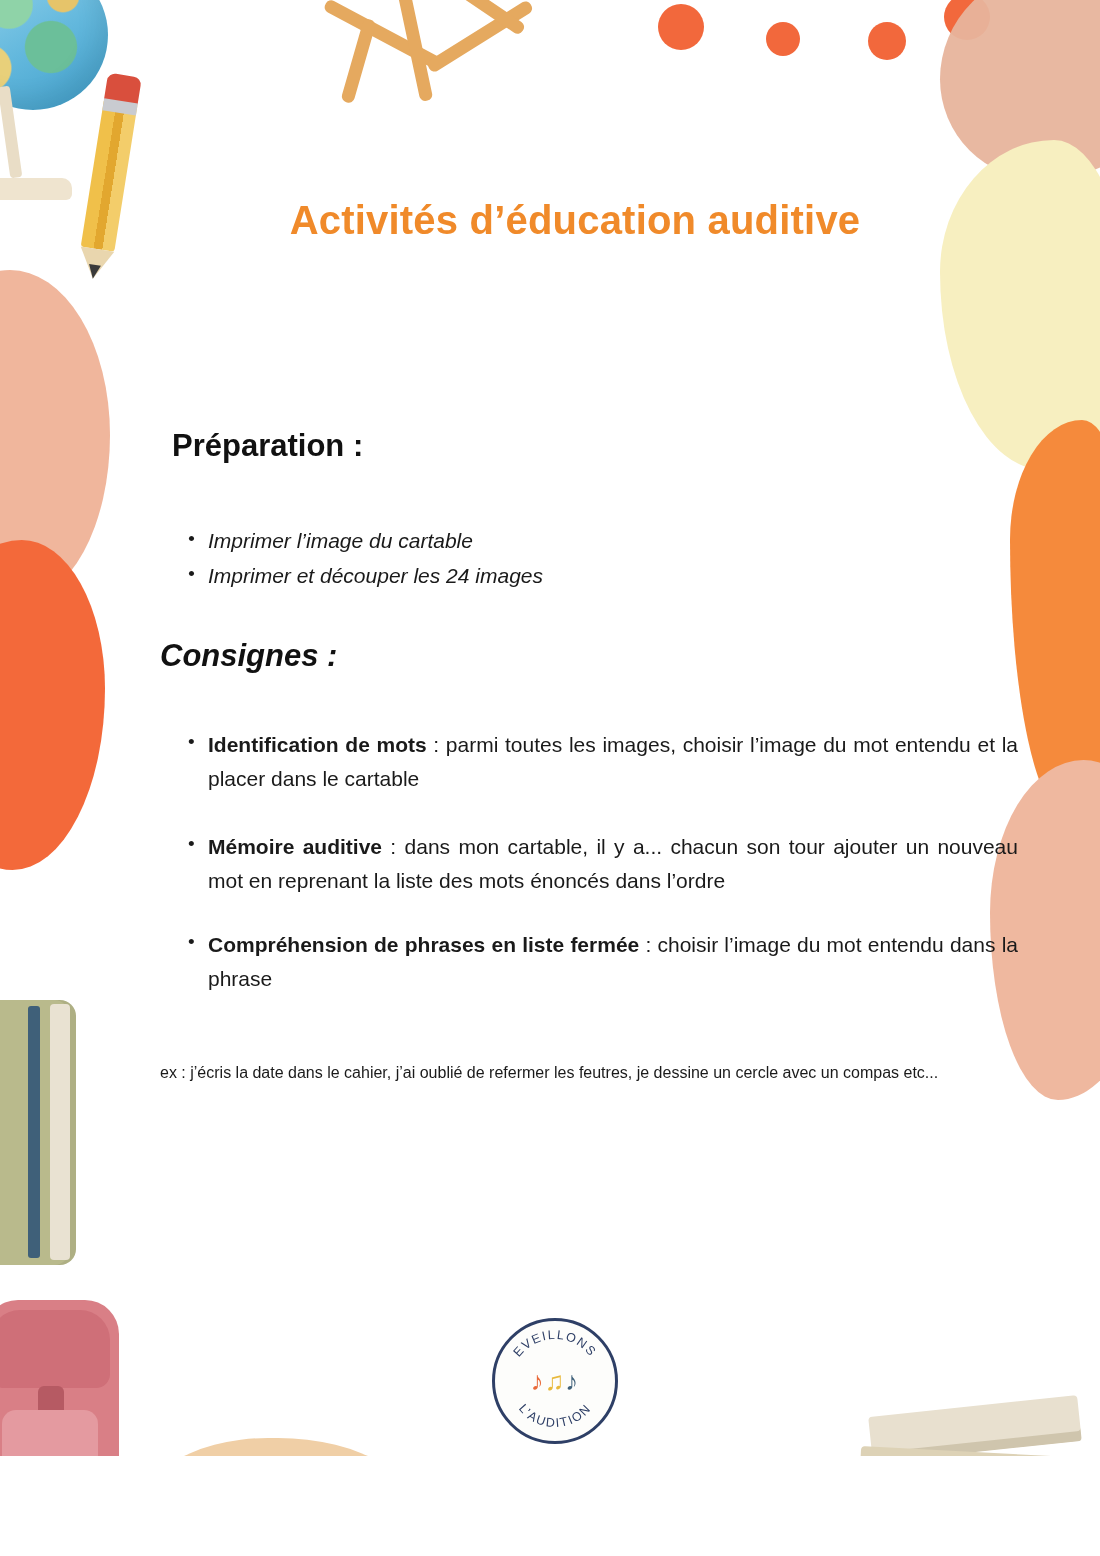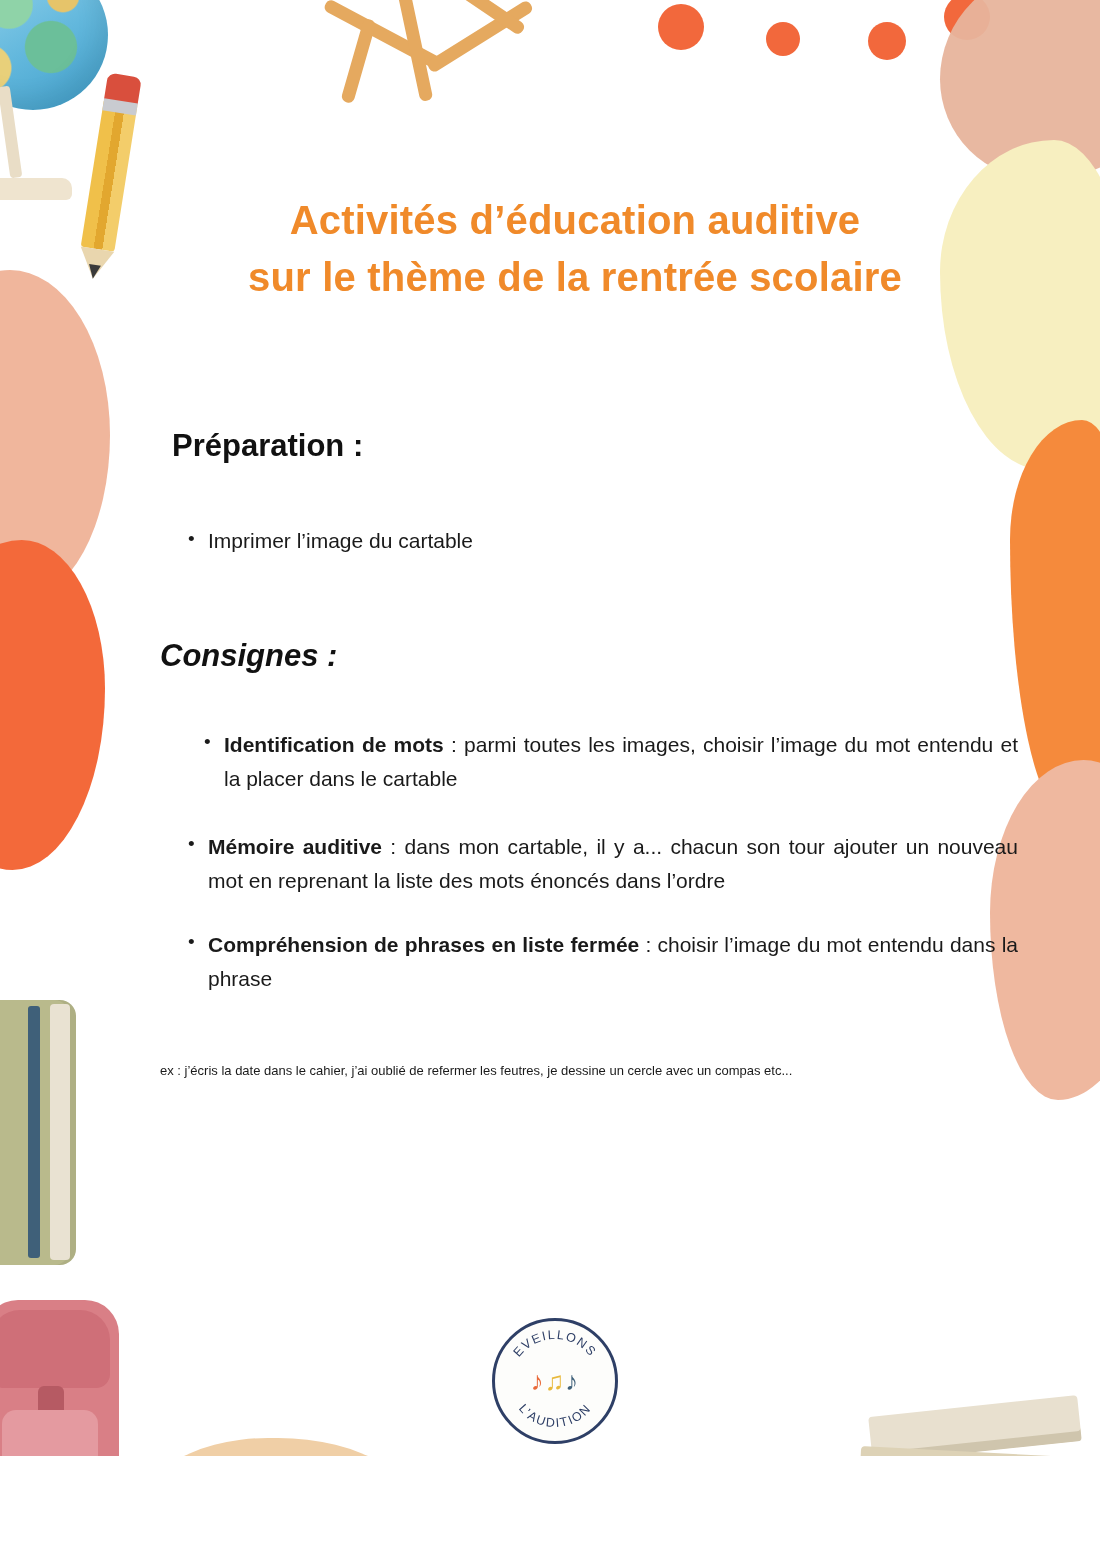--- a/index.html
+++ b/index.html
@@ -203,34 +203,34 @@
   ul.plain > li:before {
     content: "•";
     position: absolute;
     left: -20px;
     top: -1px;
     font-size: 19px;
     color: #1a1a1a;
   }
 
   #prep-list { left: 186px; top: 525px; width: 700px; }
-  #prep-list > li { margin-bottom: 2px; }
+  #prep-list > li { margin-bottom: 2px; font-style: italic; }
 
   #cons-list { left: 186px; top: 728px; width: 810px; }
   #cons-list > li {
     text-align: justify;
     margin-bottom: 30px;
     line-height: 1.62;
   }
   #cons-list > li b { font-weight: bold; }
 
   .ex-note {
     position: absolute;
     left: 160px; top: 1060px; width: 840px;
-    font-size: 13px;
+    font-size: 16px;
     color: #1a1a1a;
     line-height: 1.62;
     text-align: justify;
   }
 
   
   .logo {
     position: absolute;
     left: 492px; top: 1318px; width: 120px; height: 120px;
     border-radius: 50%;
@@ -304,33 +304,33 @@
     <div class="book" style="left:70px; top:6px; width:210px; height:46px; background:#e8e0cf; transform:rotate(-6deg); box-shadow:inset 0 -10px 0 #cfc5ad;"></div>
     <div class="book" style="left:60px; top:52px; width:228px; height:40px; background:#ddd2b6; transform:rotate(3deg); box-shadow:inset 0 -9px 0 #c4b896;"></div>
     <div class="book" style="left:74px; top:92px; width:212px; height:36px; background:#efe7d6; transform:rotate(-2deg); box-shadow:inset 0 -8px 0 #d6cbb3;"></div>
     <div class="book" style="left:66px; top:126px; width:224px; height:34px; background:#6f97b5; transform:rotate(2deg); box-shadow:inset 0 -8px 0 #5a7f9c;"></div>
   </div>
 
   <div class="content">
 
     <div class="title">
       <div>Activités d’éducation auditive</div>
-      <div>sur le thème de la rentrée scolaire</div>
     </div>
 
     <div class="section-heading" id="prep-heading">Préparation :</div>
 
     <ul class="plain" id="prep-list">
       <li>Imprimer l’image du cartable</li>
+      <li>Imprimer et découper les 24 images</li>
     </ul>
 
     <div class="section-heading" id="cons-heading">Consignes :</div>
 
     <ul class="plain" id="cons-list">
-      <li style="margin-bottom:34px;margin-left:16px;">
+      <li style="margin-bottom:34px;">
         <b>Identification de mots</b><span> : parmi toutes les images, choisir l’image du mot entendu et la placer dans le cartable</span>
       </li>
       <li>
         <b>Mémoire auditive</b><span> : dans mon cartable, il y a... chacun son tour ajouter un nouveau mot en reprenant la liste des mots énoncés dans l’ordre</span>
       </li>
       <li style="margin-bottom:96px;">
         <b>Compréhension de phrases en liste fermée</b><span> : choisir l’image du mot entendu dans la phrase</span>
       </li>
     </ul>
 

